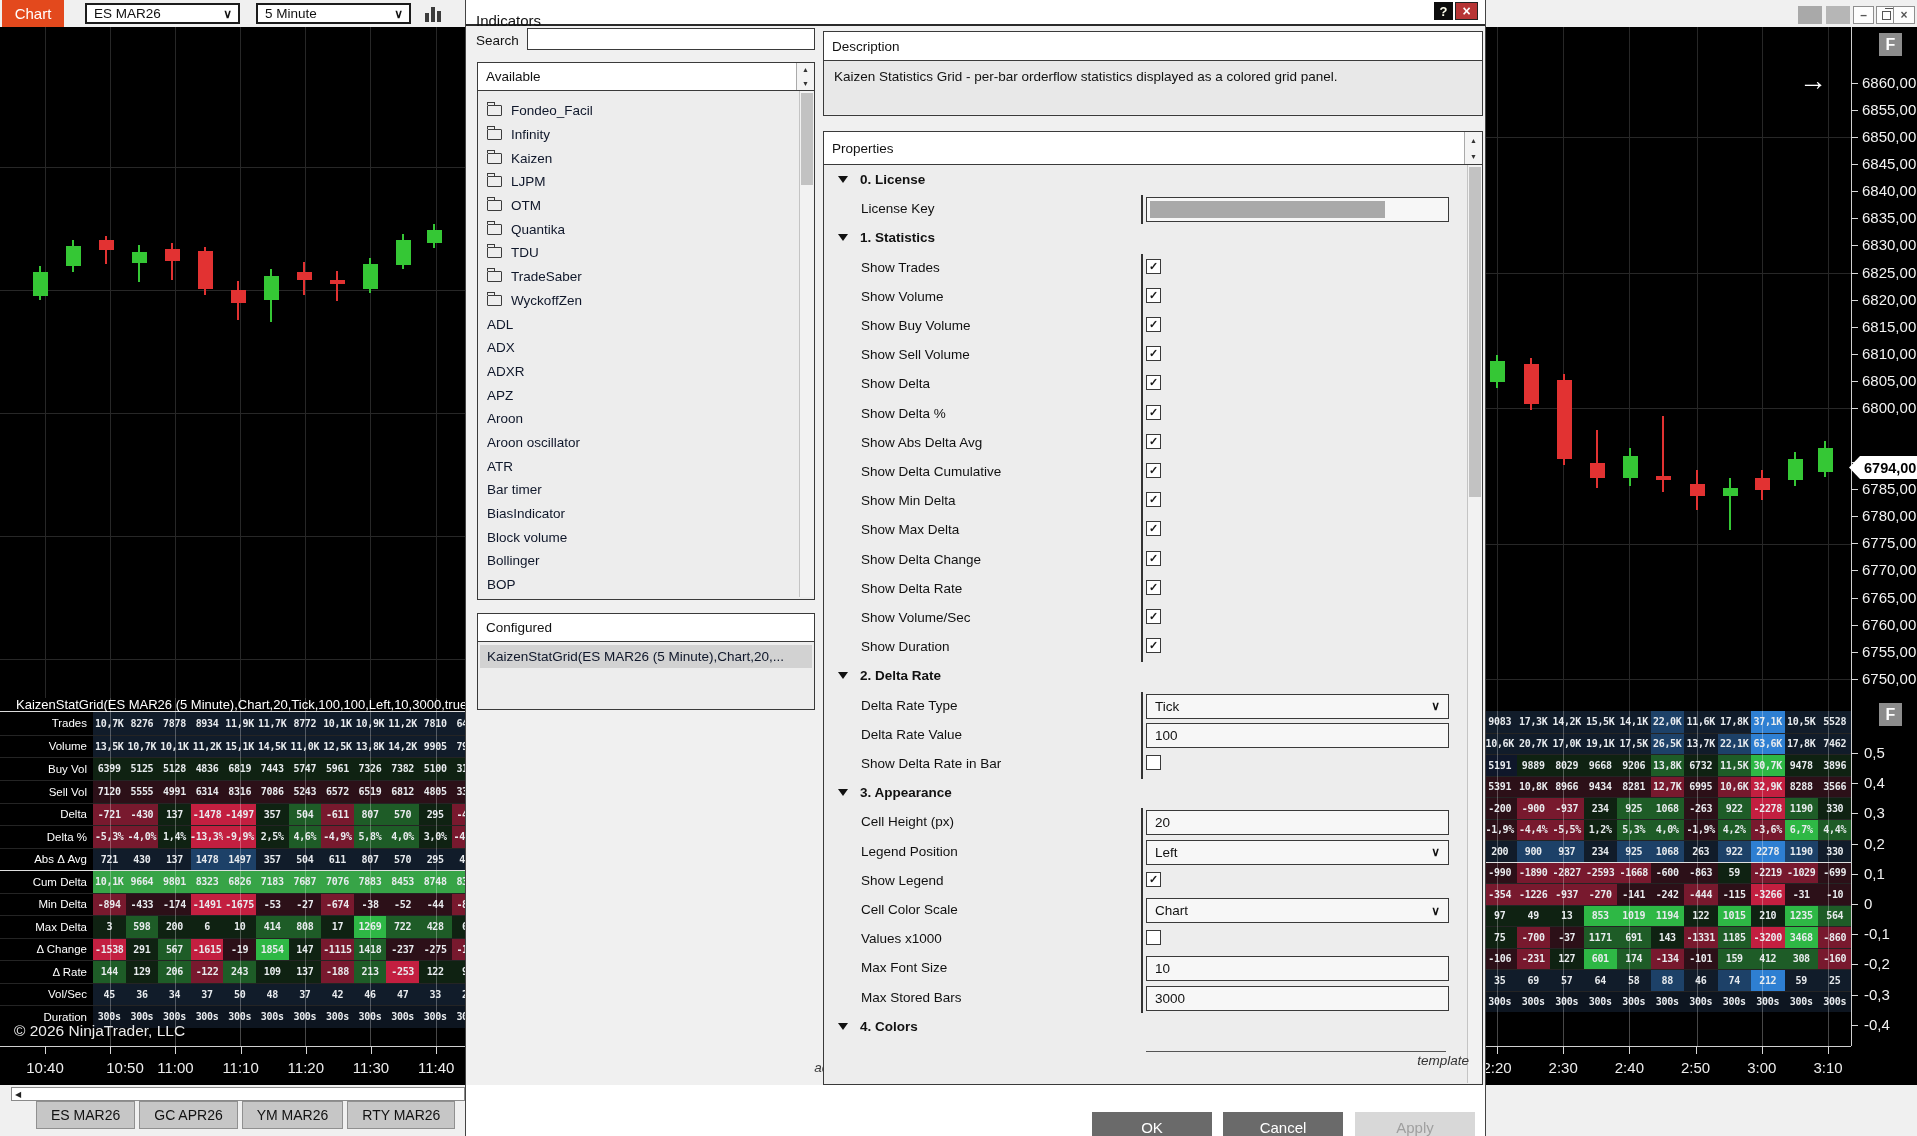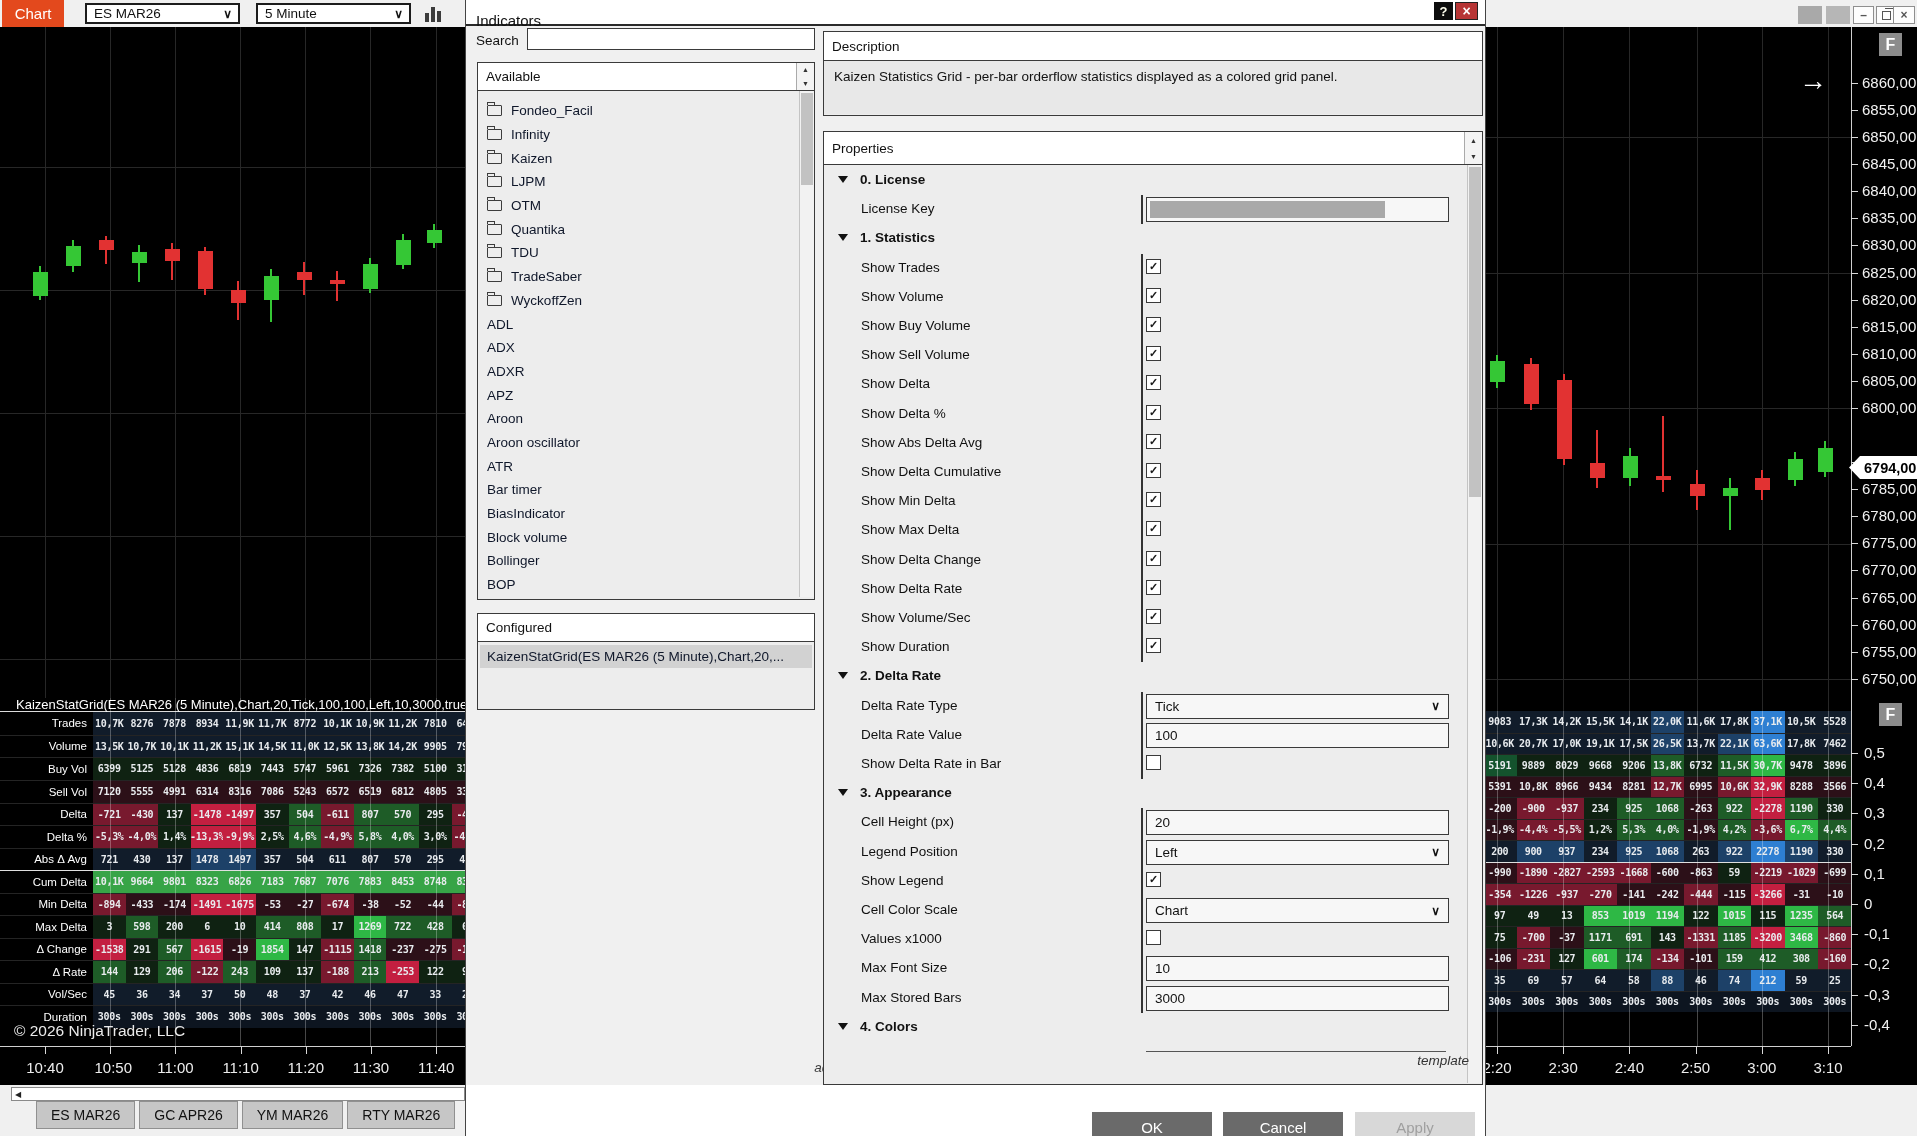--- a/index.html
+++ b/index.html
@@ -396,21 +396,21 @@
       <div class="lightline" style="left: 436px; top: 671px; width: 1px; height: 348px;"></div>
       <div class="gridline" style="left: 0px; top: 140px; height: 1px; width: 466px;"></div>
       <div class="gridline" style="left: 0px; top: 263px; height: 1px; width: 466px;"></div>
       <div class="gridline" style="left: 0px; top: 386px; height: 1px; width: 466px;"></div>
       <div class="gridline" style="left: 0px; top: 509px; height: 1px; width: 466px;"></div>
       <div class="gridline" style="left: 0px; top: 632px; height: 1px; width: 466px;"></div>
       <div class="axis-sep" style="left: 0px; top: 1019px; width: 466px;"></div>
       <div class="tick" style="left: 45px; top: 1019px; width: 1px; height: 8px;"></div>
       <div class="timelabel" style="left: 13px; top: 1032px;">10:40</div>
       <div class="tick" style="left: 110.2px; top: 1019px; width: 1px; height: 8px;"></div>
-      <div class="timelabel" style="left: 68px; top: 1032px; text-align: right;">10:50</div>
+      <div class="timelabel" style="left: 93px; top: 1032px;">10:50</div>
       <div class="tick" style="left: 175.4px; top: 1019px; width: 1px; height: 8px;"></div>
       <div class="timelabel" style="left: 143.4px; top: 1032px;">11:00</div>
       <div class="tick" style="left: 240.6px; top: 1019px; width: 1px; height: 8px;"></div>
       <div class="timelabel" style="left: 208.6px; top: 1032px;">11:10</div>
       <div class="tick" style="left: 305.8px; top: 1019px; width: 1px; height: 8px;"></div>
       <div class="timelabel" style="left: 273.8px; top: 1032px;">11:20</div>
       <div class="tick" style="left: 371px; top: 1019px; width: 1px; height: 8px;"></div>
       <div class="timelabel" style="left: 339px; top: 1032px;">11:30</div>
       <div class="tick" style="left: 436.2px; top: 1019px; width: 1px; height: 8px;"></div>
       <div class="timelabel" style="left: 404.2px; top: 1032px;">11:40</div>
@@ -443,21 +443,21 @@
             <div class="gcell" style="width: 33.5px; background: rgb(17, 28, 42);">19,1K</div>
             <div class="gcell" style="width: 33.5px; background: rgb(17, 28, 42);">17,5K</div>
             <div class="gcell" style="width: 33.5px; background: rgb(29, 65, 104);">26,5K</div>
             <div class="gcell" style="width: 33.5px; background: rgb(17, 28, 42);">13,7K</div>
             <div class="gcell" style="width: 33.5px; background: rgb(29, 65, 104);">22,1K</div>
             <div class="gcell" style="width: 33.5px; background: rgb(46, 127, 210);">63,6K</div>
             <div class="gcell" style="width: 33.5px; background: rgb(17, 28, 42);">17,8K</div>
             <div class="gcell" style="width: 33.5px; background: rgb(17, 28, 42);">7462</div>
           </div>
           <div class="grow" style="height: 21.5px;">
-            <div class="gcell" style="width: 33.5px; background: #14532d;">5191</div>
+            <div class="gcell" style="width: 33.5px; background: #0f172a;">5191</div>
             <div class="gcell" style="width: 33.5px; background: rgb(15, 34, 18);">9889</div>
             <div class="gcell" style="width: 33.5px; background: rgb(15, 34, 18);">8029</div>
             <div class="gcell" style="width: 33.5px; background: rgb(15, 34, 18);">9668</div>
             <div class="gcell" style="width: 33.5px; background: rgb(15, 34, 18);">9206</div>
             <div class="gcell" style="width: 33.5px; background: rgb(30, 92, 39);">13,8K</div>
             <div class="gcell" style="width: 33.5px; background: rgb(15, 34, 18);">6732</div>
             <div class="gcell" style="width: 33.5px; background: rgb(30, 92, 39);">11,5K</div>
             <div class="gcell" style="width: 33.5px; background: rgb(46, 184, 69);">30,7K</div>
             <div class="gcell" style="width: 33.5px; background: rgb(15, 34, 18);">9478</div>
             <div class="gcell" style="width: 33.5px; background: rgb(15, 34, 18);">3896</div>
@@ -542,21 +542,21 @@
           </div>
           <div class="grow" style="height: 21.5px;">
             <div class="gcell" style="width: 33.5px; background: rgb(15, 34, 18);">97</div>
             <div class="gcell" style="width: 33.5px; background: rgb(15, 34, 18);">49</div>
             <div class="gcell" style="width: 33.5px; background: rgb(15, 34, 18);">13</div>
             <div class="gcell" style="width: 33.5px; background: rgb(46, 184, 69);">853</div>
             <div class="gcell" style="width: 33.5px; background: rgb(46, 184, 69);">1019</div>
             <div class="gcell" style="width: 33.5px; background: rgb(46, 184, 69);">1194</div>
             <div class="gcell" style="width: 33.5px; background: rgb(15, 34, 18);">122</div>
             <div class="gcell" style="width: 33.5px; background: rgb(46, 184, 69);">1015</div>
-            <div class="gcell" style="width: 33.5px; background: rgb(15, 34, 18);">115</div>
+            <div class="gcell" style="width: 33.5px; background: rgb(15, 34, 18);">210</div>
             <div class="gcell" style="width: 33.5px; background: rgb(46, 184, 69);">1235</div>
             <div class="gcell" style="width: 33.5px; background: rgb(30, 92, 39);">564</div>
           </div>
           <div class="grow" style="height: 21.5px;">
             <div class="gcell" style="width: 33.5px; background: rgb(15, 34, 18);">75</div>
             <div class="gcell" style="width: 33.5px; background: rgb(120, 25, 46);">-700</div>
             <div class="gcell" style="width: 33.5px; background: rgb(44, 16, 24);">-37</div>
             <div class="gcell" style="width: 33.5px; background: rgb(30, 92, 39);">1171</div>
             <div class="gcell" style="width: 33.5px; background: rgb(30, 92, 39);">691</div>
             <div class="gcell" style="width: 33.5px; background: rgb(15, 34, 18);">143</div>

